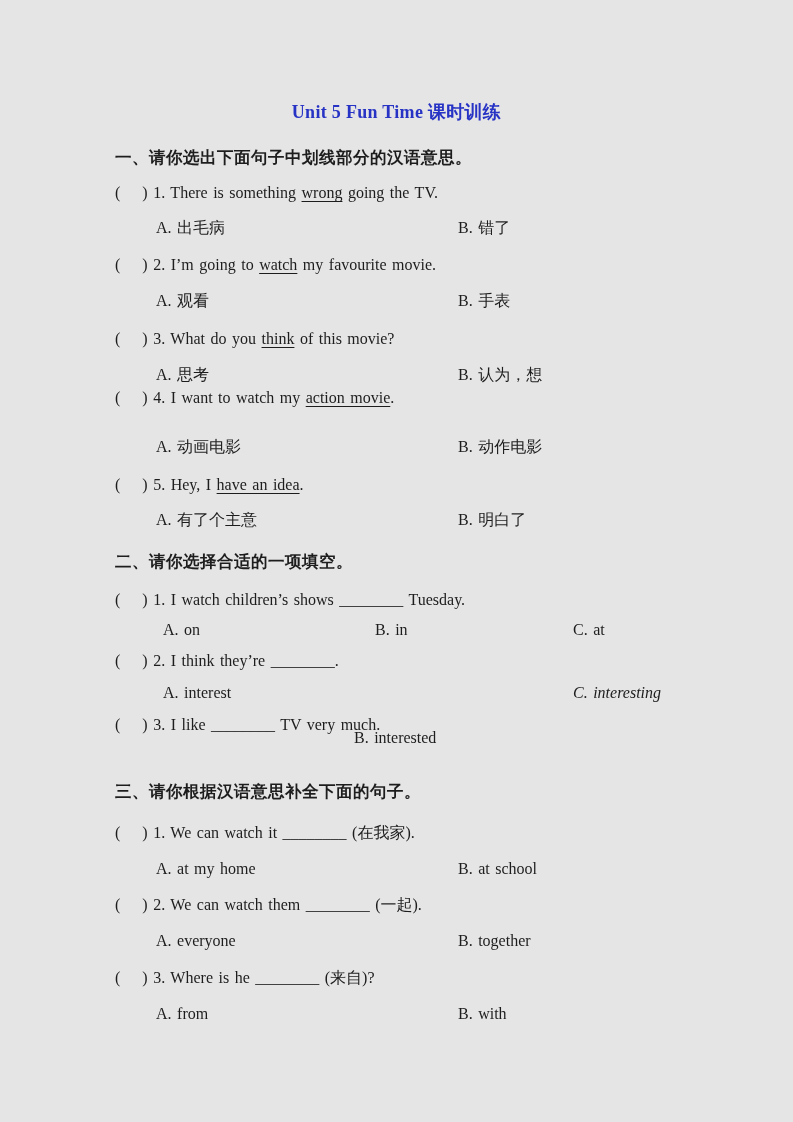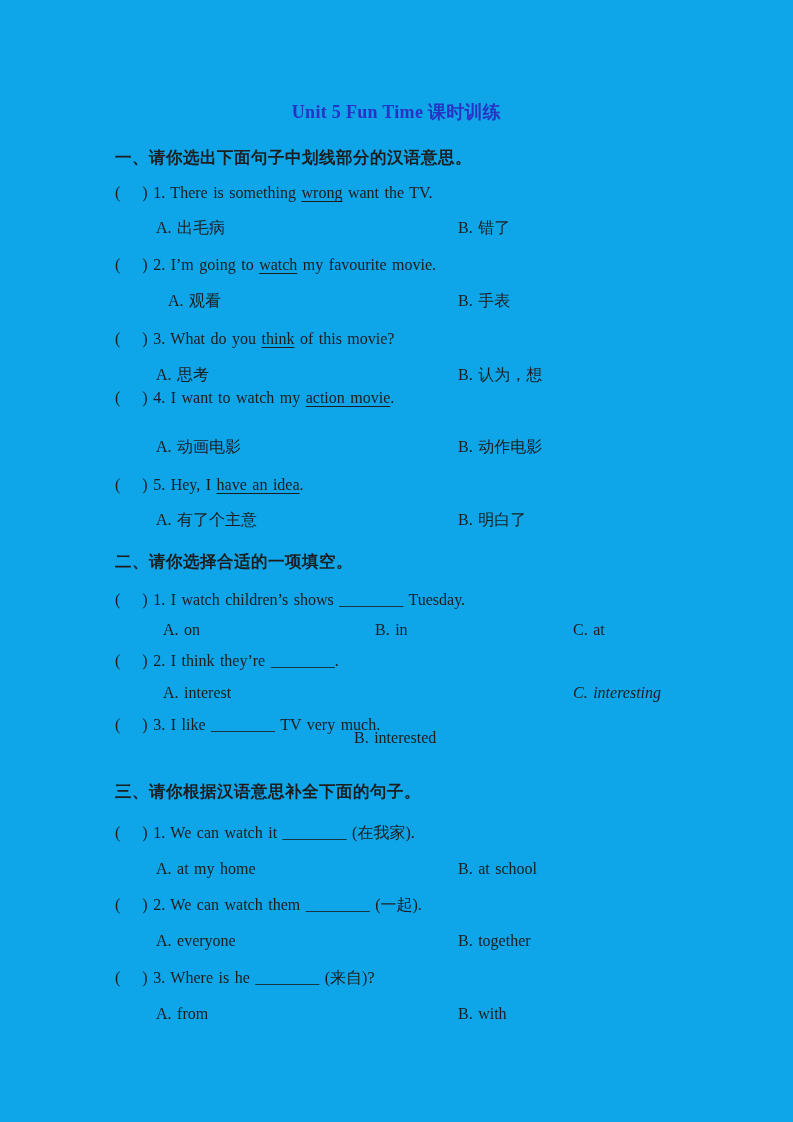--- a/index.html
+++ b/index.html
@@ -4,21 +4,21 @@
 <style>
   html, body {
     margin: 0;
     padding: 0;
     background: #ffffff;
   }
   .page {
     position: relative;
     width: 793px;
     height: 1122px;
-    background: #0ea5e9;
+    background: #e5e5e5;
     overflow: hidden;
     font-family: "Liberation Serif", serif;
     color: #1d1d1d;
     font-size: 16px;
     line-height: 1.25;
   }
   .line {
     position: absolute;
     left: 115px;
     white-space: pre;
@@ -58,29 +58,29 @@
 </style>
 </head>
 <body>
 
 <div class="page" style="color: rgb(29, 29, 29);">
 
   <div class="line title" style="top: 101px; color: rgb(39, 51, 196);">Unit 5 Fun Time 课时训练</div>
 
   <div class="line heading" style="top:147px;">一、请你选出下面句子中划线部分的汉语意思。</div>
 
-  <div class="line q" style="top:183px;"><span>(    ) 1. There is something </span><span class="u">wrong</span><span> want the TV.</span></div>
+  <div class="line q" style="top:183px;"><span>(    ) 1. There is something </span><span class="u">wrong</span><span> going the TV.</span></div>
   <div class="row" style="top:218px;">
     <span class="opt" style="left:156px;">A. 出毛病</span>
     <span class="opt" style="left:458px;">B. 错了</span>
   </div>
 
   <div class="line q" style="top:255px;"><span>(    ) 2. I’m going to </span><span class="u">watch</span><span> my favourite movie.</span></div>
   <div class="row" style="top:291px;">
-    <span class="opt" style="left:156px;margin-left:12px;">A. 观看</span>
+    <span class="opt" style="left:156px;">A. 观看</span>
     <span class="opt" style="left:458px;">B. 手表</span>
   </div>
 
   <div class="line q" style="top:329px;"><span>(    ) 3. What do you </span><span class="u">think</span><span> of this movie?</span></div>
   <div class="row" style="top:365px;">
     <span class="opt" style="left:156px;">A. 思考</span>
     <span class="opt" style="left:458px;">B. 认为，想</span>
   </div>
 
   <div class="line q" style="top:388px;"><span>(    ) 4. I want to watch my </span><span class="u">action movie</span><span>.</span></div>

